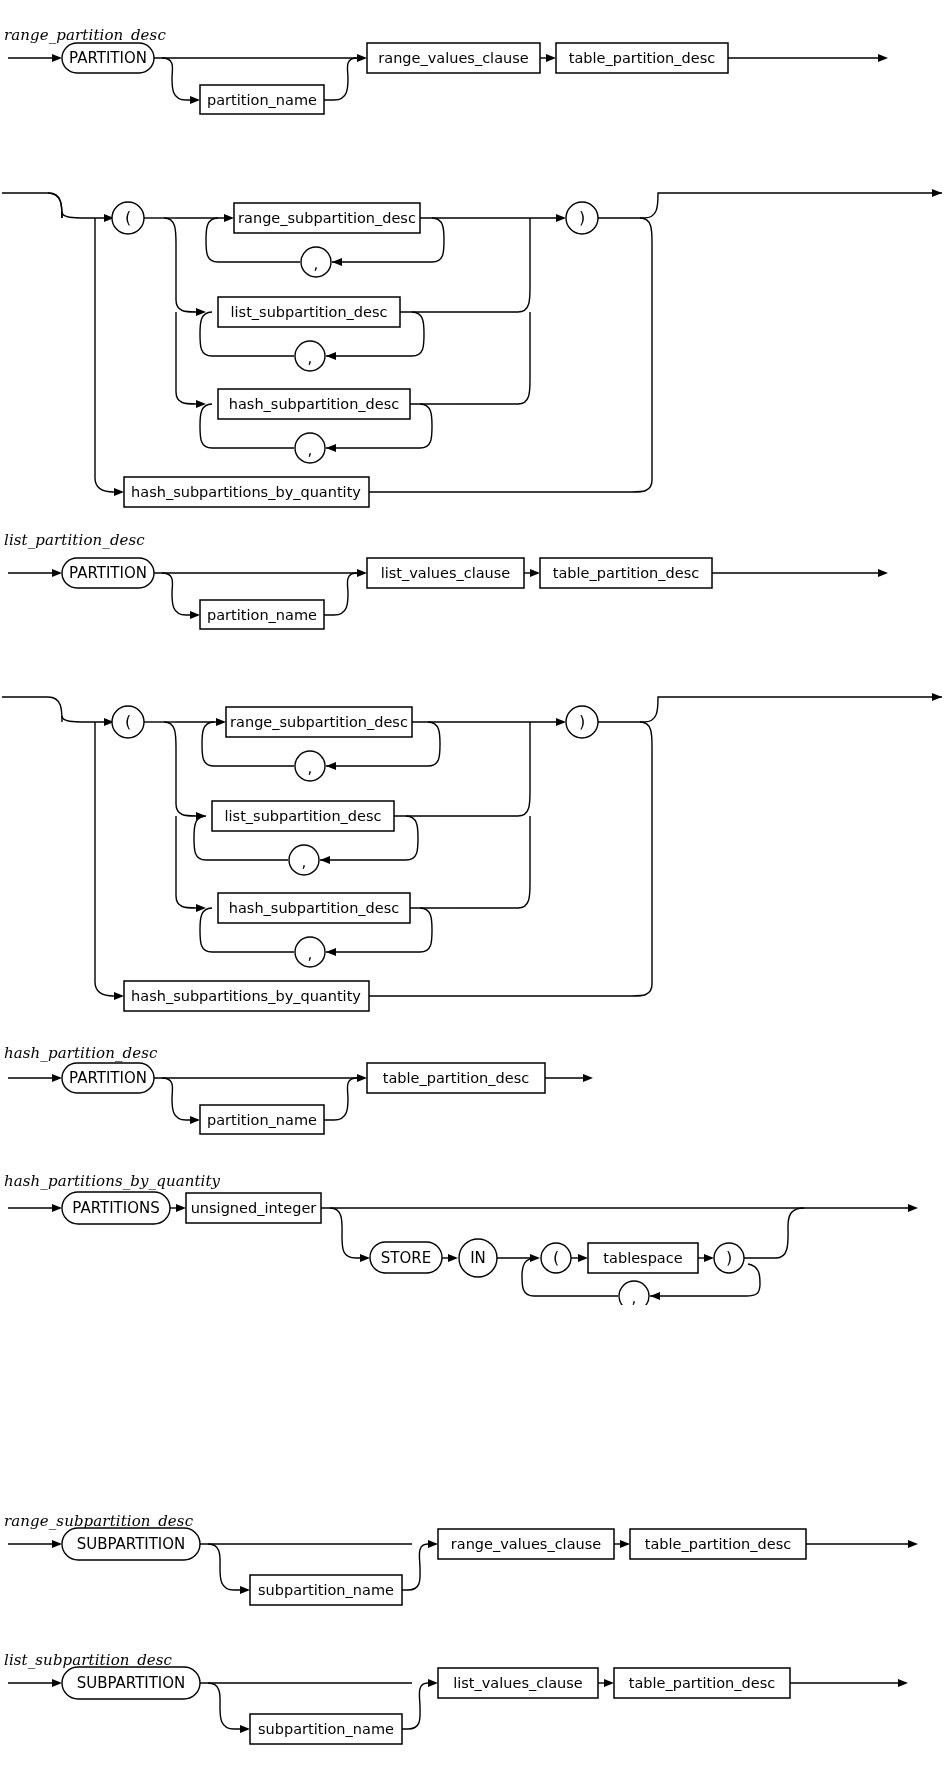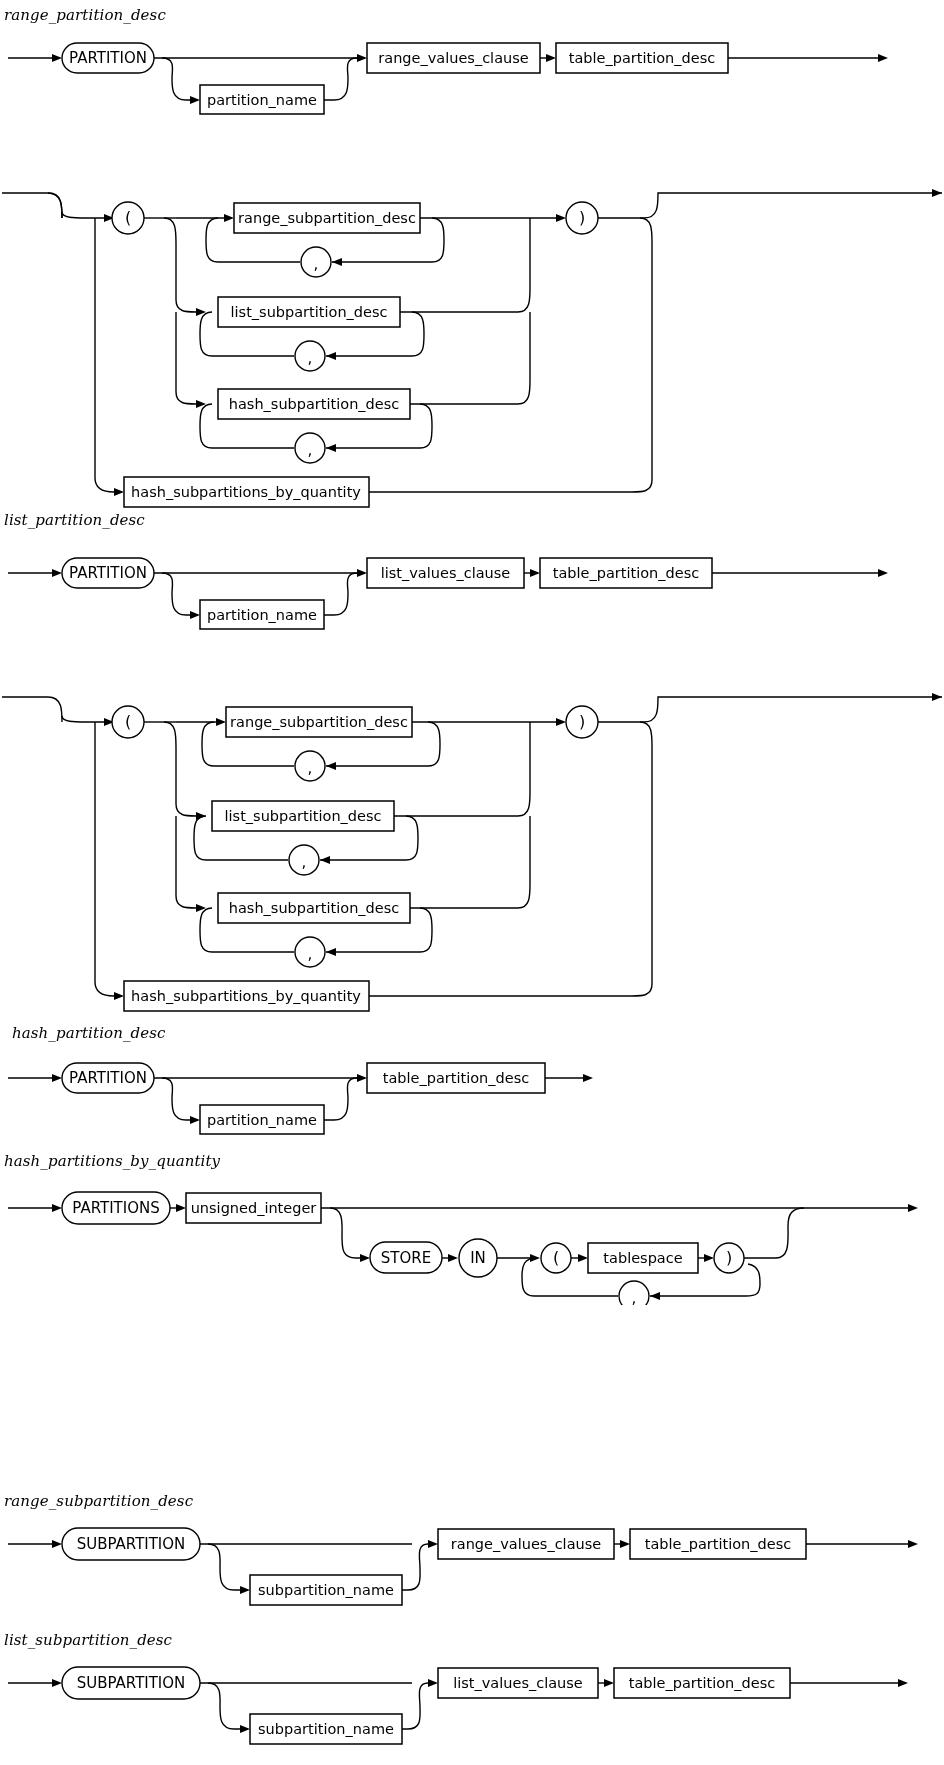--- a/index.html
+++ b/index.html
@@ -12,20 +12,21 @@
   }
   #page{position:relative;width:944px;height:1765px;overflow:hidden;background:#fff;}
   .diagram-heading{
     position:absolute;
     font-family:"DejaVu Serif","Liberation Serif",serif;
     font-style:italic;
     font-size:15px;
     letter-spacing:0.1px;
     white-space:nowrap;
     color:#000;
+    margin-top:20px;
   }
   .rr-svg{position:absolute;left:0;display:block;}
   .rr-svg text{
     font-family:"DejaVu Sans","Liberation Sans",sans-serif;
     font-size:14.5px;
     fill:#000;
     dominant-baseline:middle;
     text-anchor:middle;
   }
   .rr-svg text.kw{font-size:15px;}
@@ -226,21 +227,21 @@
     <path class="wire" d="M598,58 H644 C658,58 658,46 658,33 H942"></path>
     <polygon class="arw" points="932,29 942,33 932,37"></polygon>
 
     <path class="wire" d="M640,58 C652,58 652,70 652,82 V320 C652,332 642,332 632,332"></path>
 
     <rect class="box" x="124" y="317" width="245" height="30"></rect>
     <text x="246" y="332.5">hash_subpartitions_by_quantity</text>
     <path class="wire" d="M369,332 H632"></path>
   </svg>
 
-  <div class="diagram-heading" style="left:12px;top:1024px;text-align:right;">hash_partition_desc</div>
+  <div class="diagram-heading" style="left:4px;top:1024px;text-align:right;">hash_partition_desc</div>
 
   <svg class="rr-svg" style="top:1050px;" width="944" height="110" viewBox="0 0 944 110">
     <path class="wire" d="M8,28 H52"></path>
     <polygon class="arw" points="52,24 62,28 52,32"></polygon>
     <rect class="term" x="62" y="13" width="92" height="30" rx="15" ry="15"></rect>
     <text class="kw" x="108" y="28.5">PARTITION</text>
     <path class="wire" d="M154,28 H357"></path>
     <path class="wire" d="M162,28 C176,28 172,40 172,48 C172,58 172,70 186,70 H190"></path>
     <polygon class="arw" points="190,66 200,70 190,74"></polygon>
     <rect class="box" x="200" y="55" width="124" height="29"></rect>

